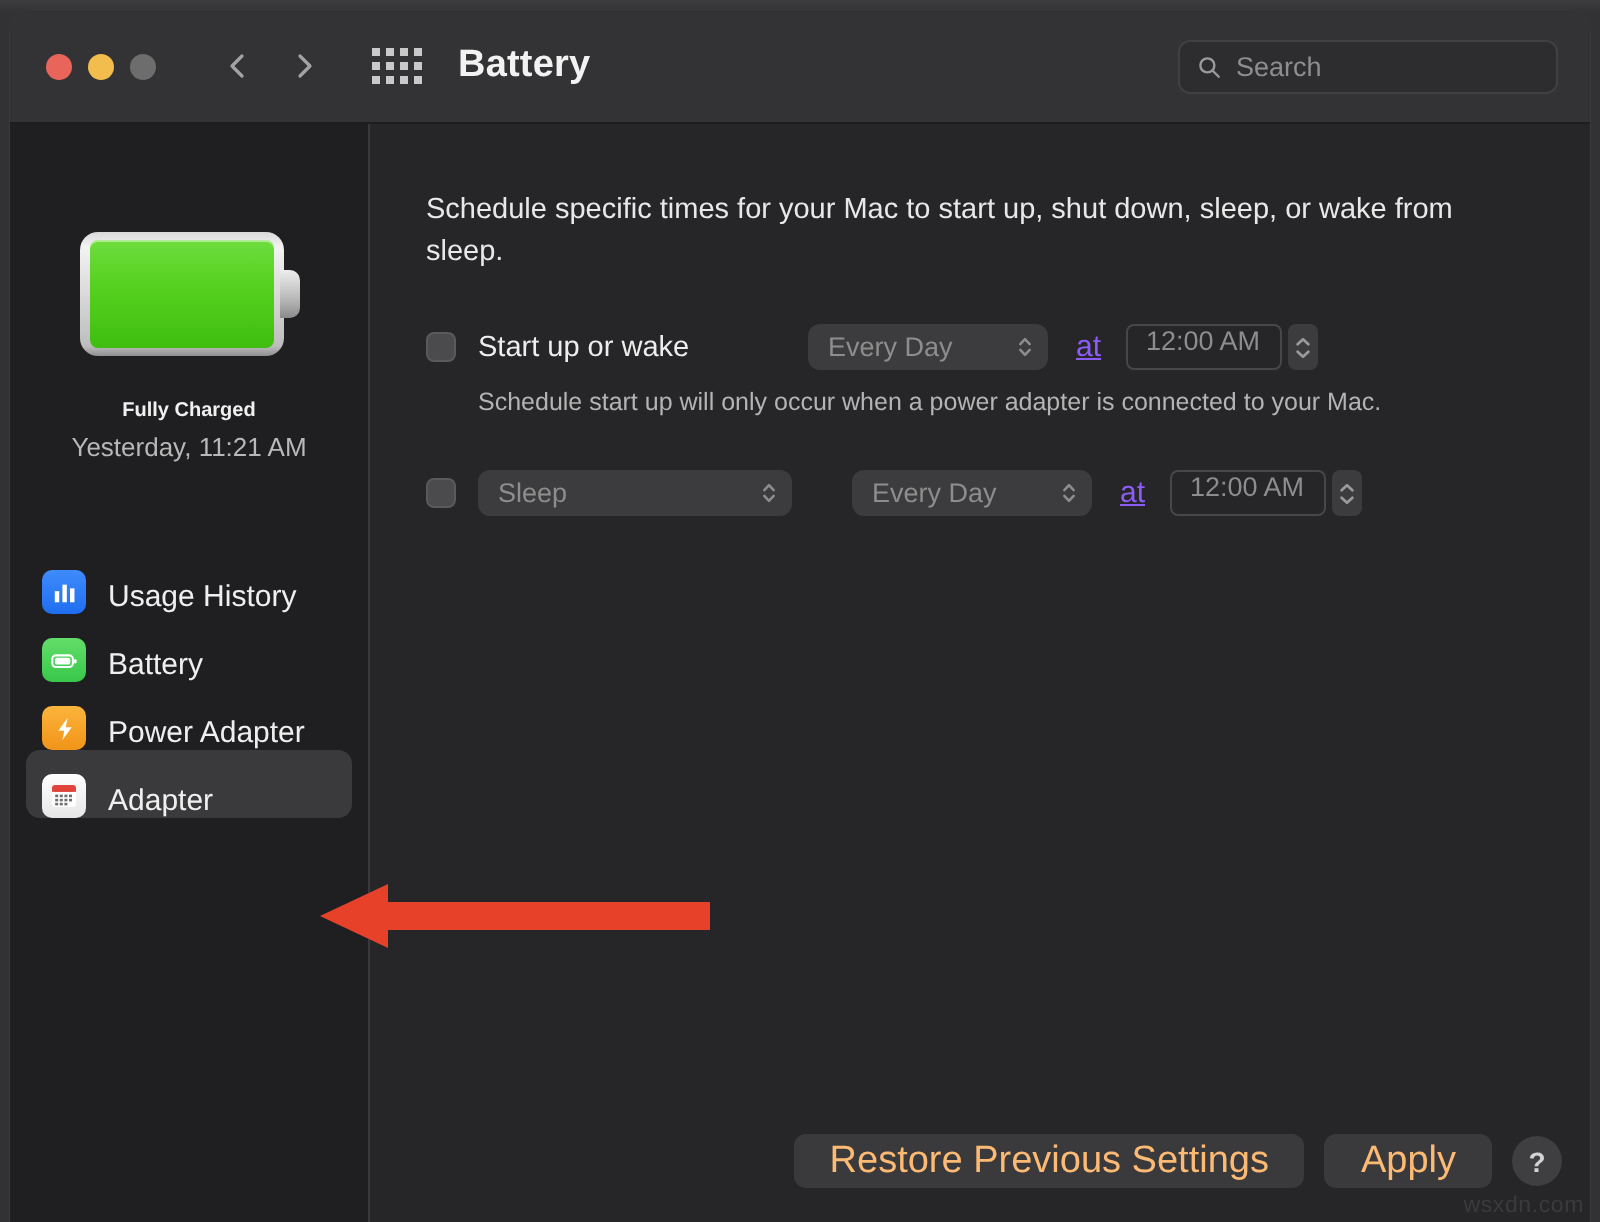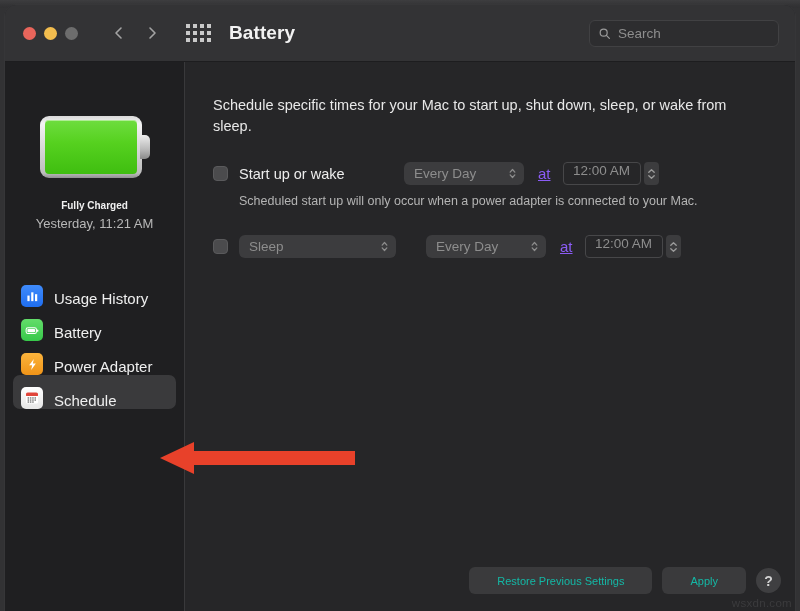--- a/index.html
+++ b/index.html
@@ -181,23 +181,23 @@
     padding-left: 54px; margin-top: 9px;
   }
 
   
   #bottom-bar {
     position:absolute; right:14px; bottom:17px;
     display:flex; align-items:center; gap:10px;
   }
   .btn {
     background:#3a3a3c; border-radius:6px;
-    color:#14b8a6; font-size:11px;
+    color:#fdba74; font-size:19px;
     height:27px; display:flex; align-items:center; justify-content:center;
-    padding: 0 28px;
+    padding: 0 18px;
   }
   #help-button {
     width:25px; height:25px; border-radius:50%;
     background:#3f3f41; color:#d3d3d3;
     display:flex; align-items:center; justify-content:center;
     font-size:14px; font-weight:bold;
   }
 
   
   #arrow { position:absolute; left:160px; top:440px; pointer-events:none; }
@@ -323,21 +323,21 @@
                   <rect x="3.6" y="9.4" width="1.5" height="1.3"></rect>
                   <rect x="5.9" y="9.4" width="1.5" height="1.3"></rect>
                   <rect x="8.2" y="9.4" width="1.5" height="1.3"></rect>
                   <rect x="10.5" y="9.4" width="1.5" height="1.3"></rect>
                   <rect x="3.6" y="11.4" width="1.5" height="1.3"></rect>
                   <rect x="5.9" y="11.4" width="1.5" height="1.3"></rect>
                   <rect x="8.2" y="11.4" width="1.5" height="1.3"></rect>
                 </g>
               </svg>
             </span>
-            <span class="label">Schedule</span>
+            <span class="label">Adapter</span>
           </div>
 
         </div>
       </div>
 
       <div id="content">
 
         <div id="intro">Schedule specific times for your Mac to start up, shut down, sleep, or wake from sleep.</div>
 
         <div class="row" id="row-startup">
@@ -360,21 +360,21 @@
           <span class="stepper">
             <svg viewBox="0 0 10 6" fill="none" stroke="currentColor" stroke-width="1.5" stroke-linecap="round" stroke-linejoin="round">
               <polyline points="2,4.3 5,1.5 8,4.3"></polyline>
             </svg>
             <svg viewBox="0 0 10 6" fill="none" stroke="currentColor" stroke-width="1.5" stroke-linecap="round" stroke-linejoin="round">
               <polyline points="2,1.7 5,4.5 8,1.7"></polyline>
             </svg>
           </span>
         </div>
 
-        <div id="note">Scheduled start up will only occur when a power adapter is connected to your Mac.</div>
+        <div id="note">Schedule start up will only occur when a power adapter is connected to your Mac.</div>
 
         <div class="row" id="row-sleep">
           <span class="checkbox"></span>
 
           <span class="popup sleep-kind">
             <span>Sleep</span>
             <svg class="updown" viewBox="0 0 10 16" fill="none" stroke="currentColor" stroke-width="1.4" stroke-linecap="round" stroke-linejoin="round">
               <polyline points="2.4,6.4 5,3.6 7.6,6.4"></polyline>
               <polyline points="2.4,9.6 5,12.4 7.6,9.6"></polyline>
             </svg>

